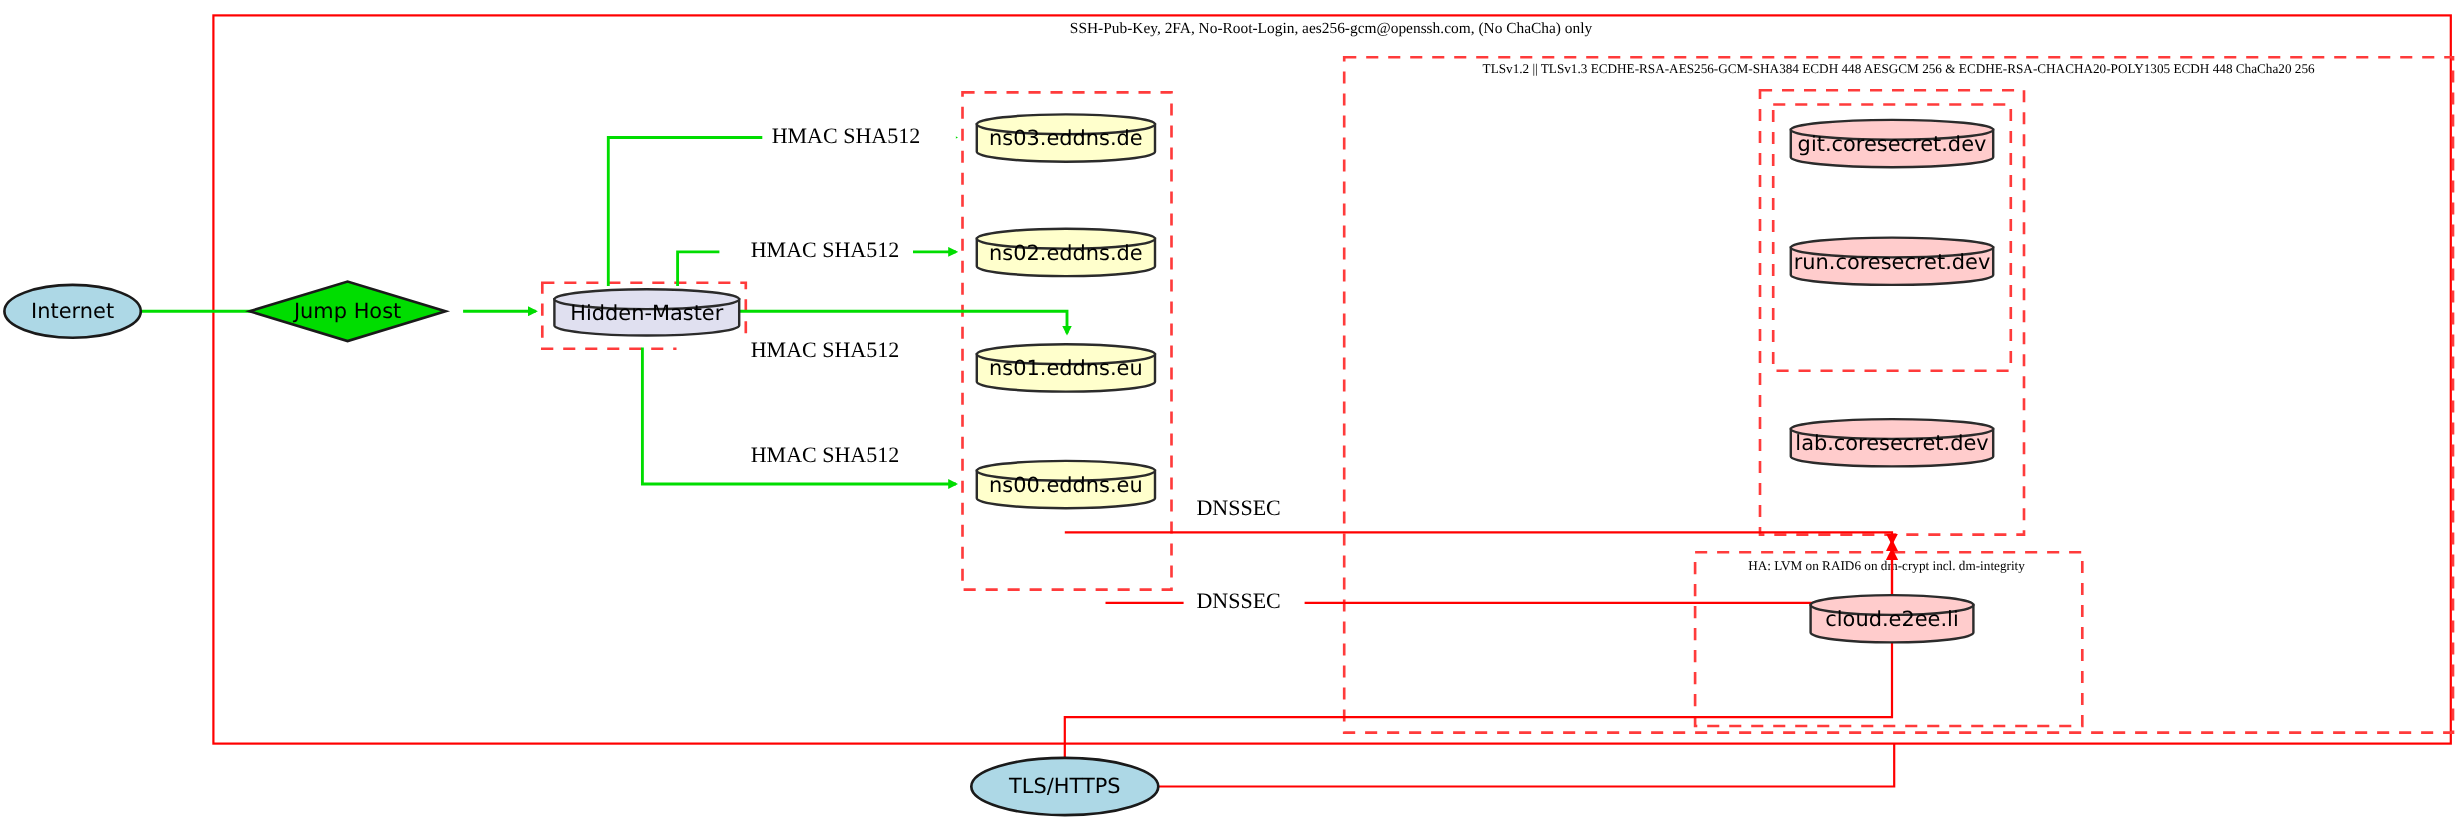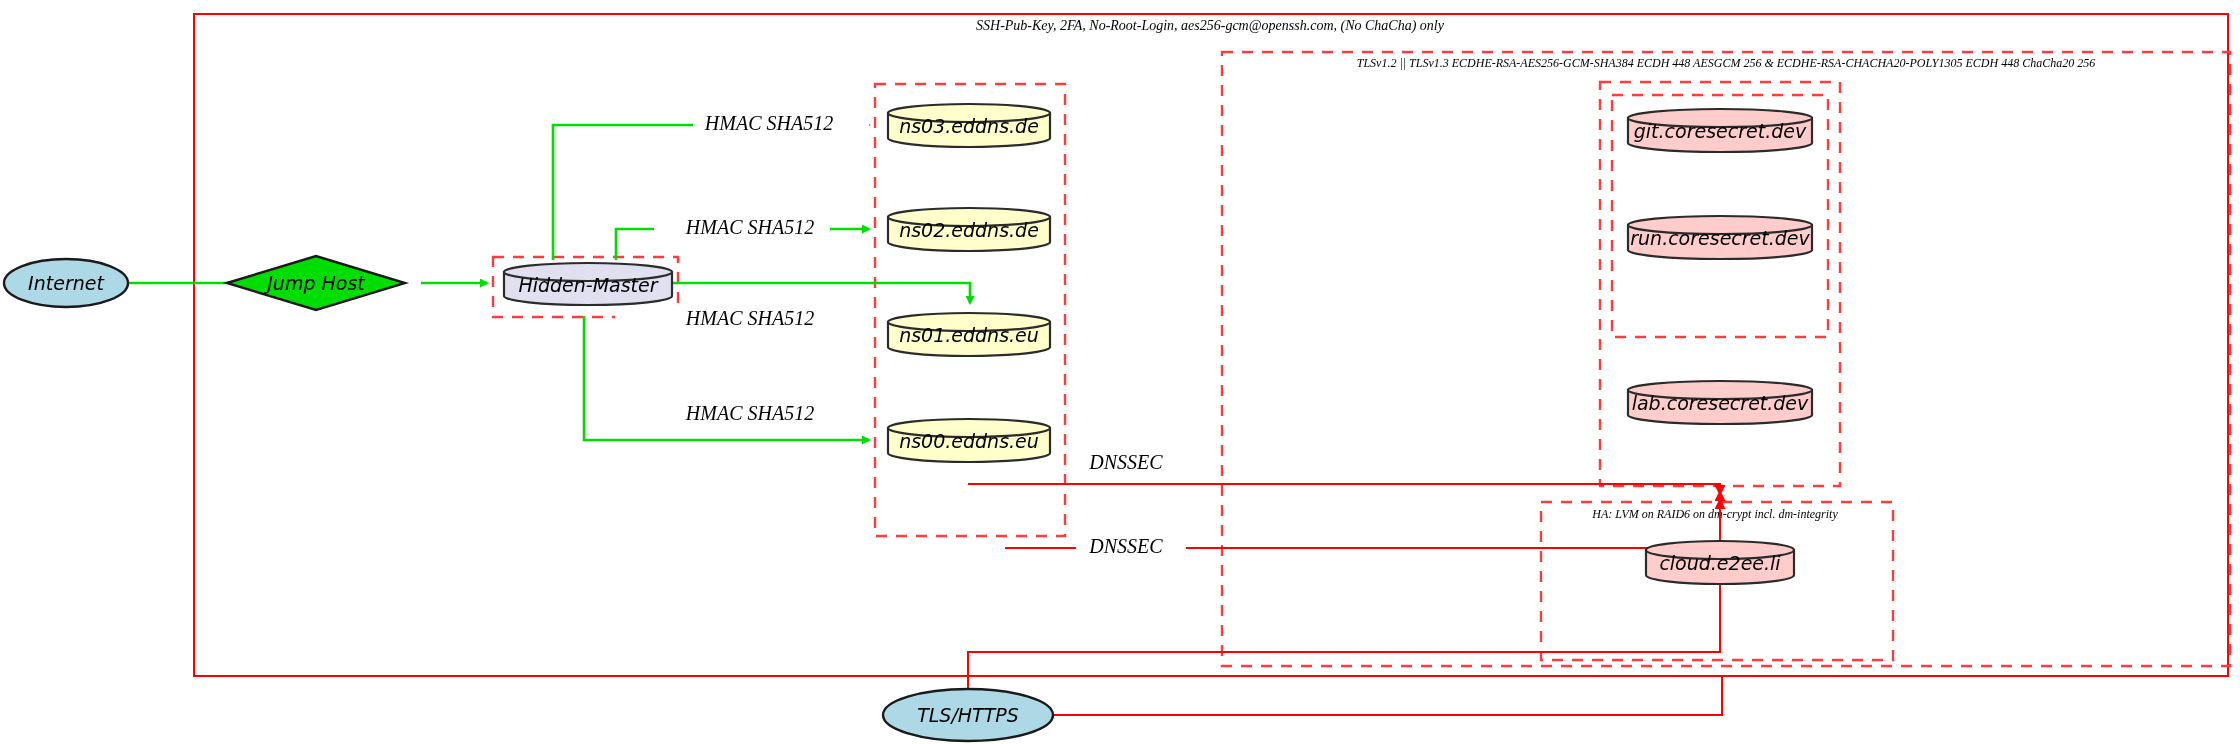--- a/index.html
+++ b/index.html
@@ -10,21 +10,20 @@
   body {
     width: 2240px;
     height: 744px;
     font-family: "Liberation Sans", sans-serif;
     overflow: hidden;
   }
   #diagram-root {
     position: relative;
     width: 1920px;
     height: 744px;
-    font-style: italic;
   }
   svg.canvas {
     position: absolute;
     top: 0;
     left: 0;
     width: 2240px;
     height: 744px;
   }
   
   .node-label {

